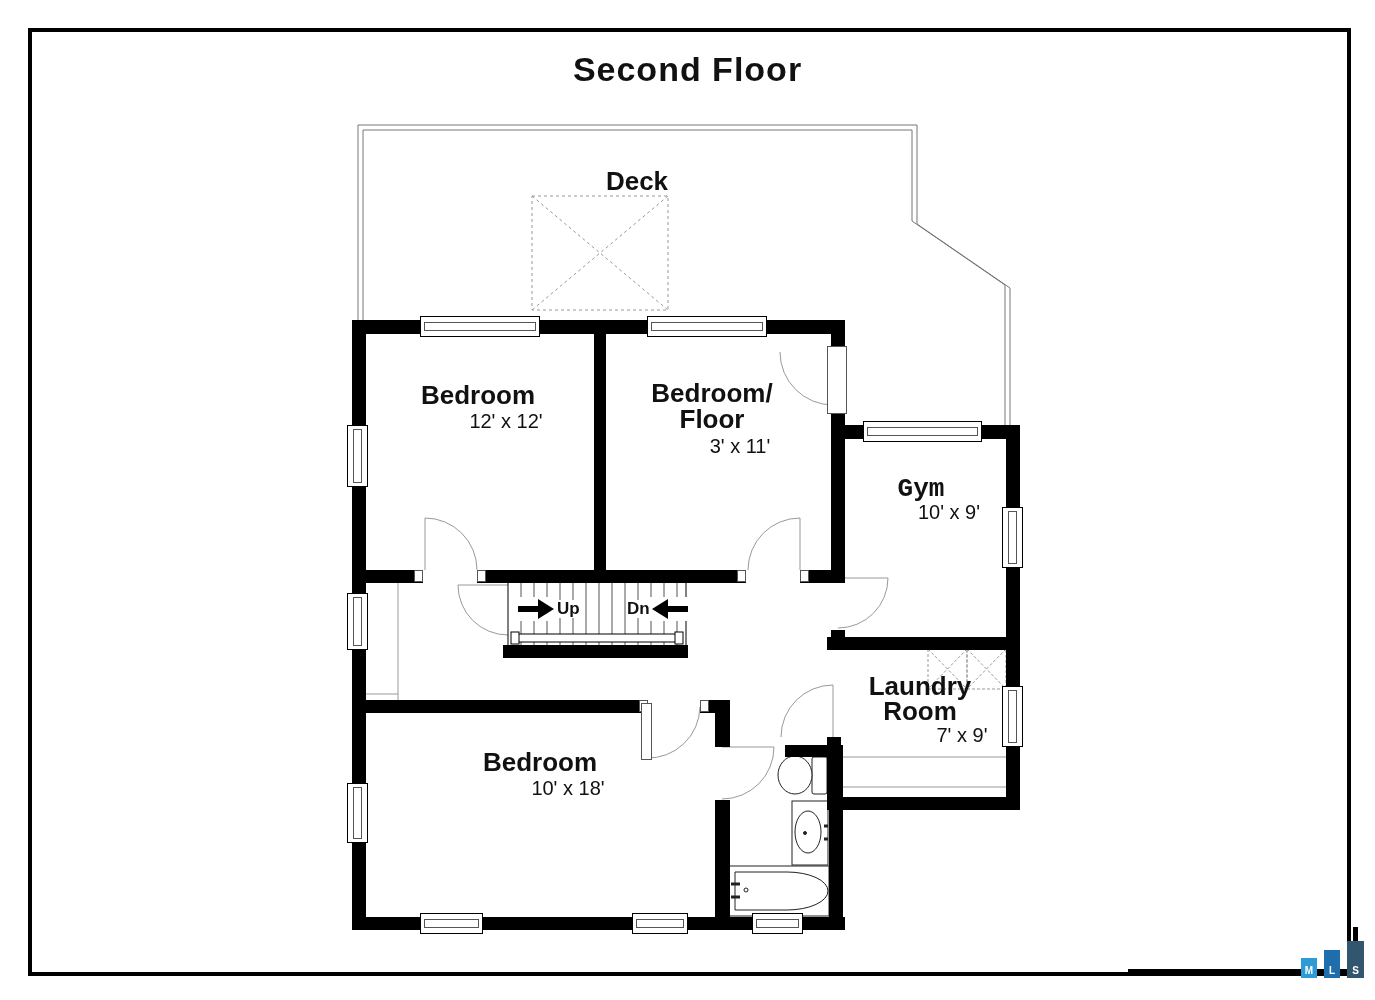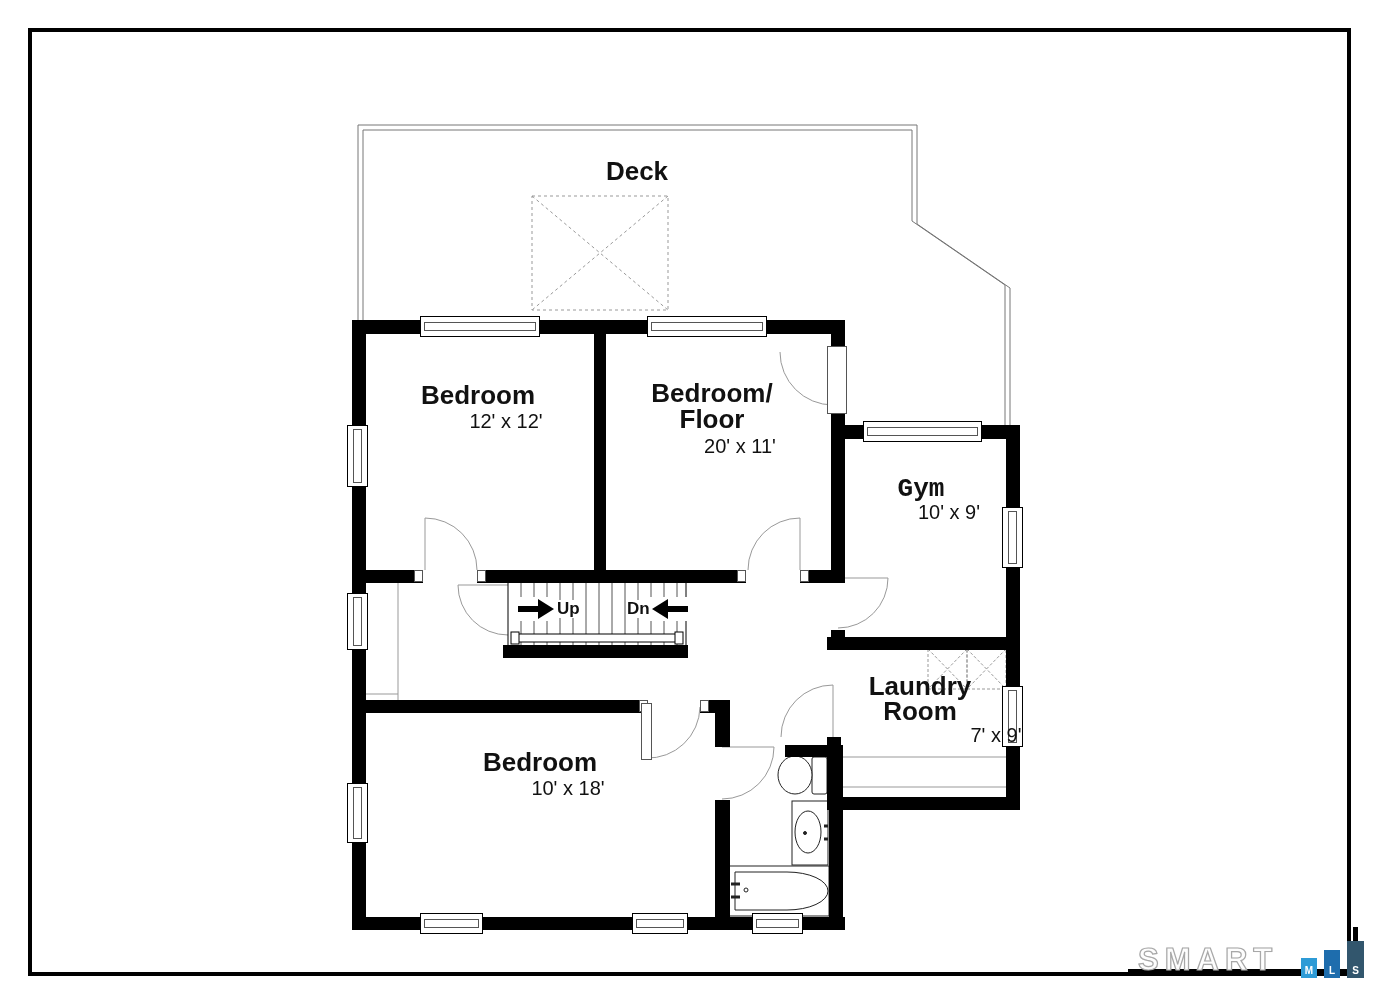--- a/index.html
+++ b/index.html
@@ -31,20 +31,21 @@
   .logo-block span{position:absolute;left:0;right:0;bottom:2px;text-align:center;
                    color:#fff;font-weight:bold;font-size:10px;-webkit-text-stroke:0;text-shadow:none;}
 </style>
 </head>
 <body>
 
 <div id="stage">
 
   <div id="frame"></div>
 
+  <div id="plan-title">Second Floor</div>
 
   <svg class="layer" width="1375" height="1000">
     <g stroke="#777" fill="none">
       <path d="M358,322 L358,125 L917,125 L917,224 L1010,288 L1010,425"></path>
       <path d="M363,322 L363,130 L912,130 L912,221 L1005,285 L1005,425"></path>
     </g>
     <g stroke="#999" fill="none" stroke-dasharray="3,3">
       <rect x="532" y="196" width="136" height="114"></rect>
       <path d="M532,196 L668,310 M668,196 L532,310"></path>
     </g>
@@ -156,45 +157,44 @@
 
   <div class="jamb" style="left:414px;top:570px;"></div>
   <div class="jamb" style="left:477px;top:570px;"></div>
   <div class="jamb" style="left:737px;top:570px;"></div>
   <div class="jamb" style="left:800px;top:570px;"></div>
   <div class="jamb" style="left:639px;top:700px;"></div>
   <div class="jamb" style="left:700px;top:700px;"></div>
   <div class="panel" style="left:827px;top:346px;width:20px;height:68px;"></div>
   <div class="panel" style="left:641px;top:703px;width:11px;height:57px;"></div>
 
-  <div class="label decklbl" style="left:637px;top:171px;">Deck</div>
+  <div class="label decklbl" style="left:637px;top:181px;">Deck</div>
 
   <div class="label rname" style="left:478px;top:395px;">Bedroom</div>
   <div class="label rdims" style="left:478px;top:421px;">12' x 12'</div>
 
   <div class="label rname" style="left:712px;top:393px;">Bedroom/</div>
   <div class="label rname" style="left:712px;top:419px;">Floor</div>
-  <div class="label rdims" style="left:712px;top:446px;">20' x 11'</div>
+  <div class="label rdims" style="left:712px;top:446px;">3' x 11'</div>
 
   <div class="label rname" style="left:921px;top:489px;font-family:Liberation Mono, monospace;">Gym</div>
   <div class="label rdims" style="left:921px;top:512px;">10' x 9'</div>
 
   <div class="label rname" style="left:920px;top:686px;">Laundry</div>
   <div class="label rname" style="left:920px;top:711px;text-align:center;">Room</div>
-  <div class="label rdims" style="left:968px;top:735px;">7' x 9'</div>
+  <div class="label rdims" style="left:934px;top:735px;">7' x 9'</div>
 
   <div class="label rname" style="left:540px;top:762px;">Bedroom</div>
   <div class="label rdims" style="left:540px;top:788px;">10' x 18'</div>
 
   <div class="stairlbl" style="left:556px;top:600px;">Up</div>
   <div class="stairlbl" style="left:626px;top:600px;">Dn</div>
 
   <div id="logo-line"></div>
   <div id="logo-stem"></div>
-  <div id="logo-brand">SMART</div>
   <div class="logo-block" style="left:1301px;top:958px;width:16px;height:20px;background:#2e9bd6;">
     <span>M</span>
   </div>
   <div class="logo-block" style="left:1324px;top:950px;width:16px;height:28px;background:#1e6dad;">
     <span>L</span>
   </div>
   <div class="logo-block" style="left:1347px;top:941px;width:17px;height:37px;background:#32566d;">
     <span>S</span>
   </div>
 

